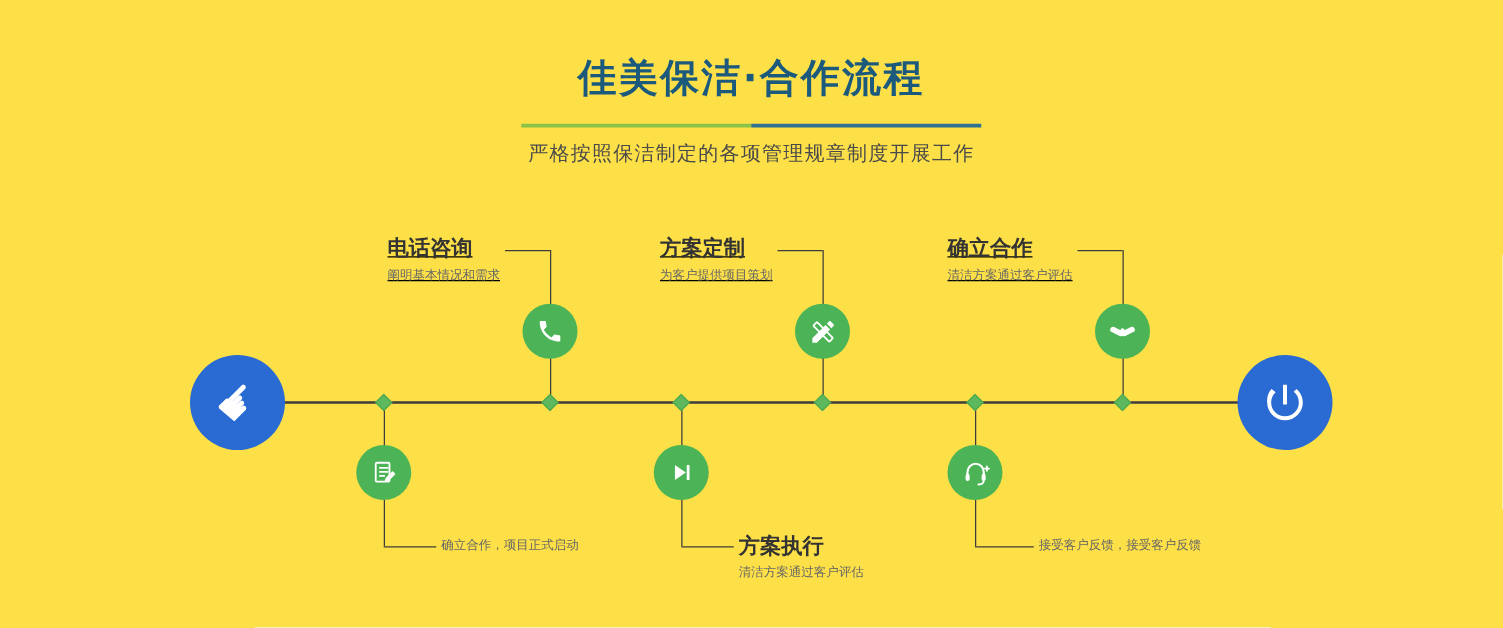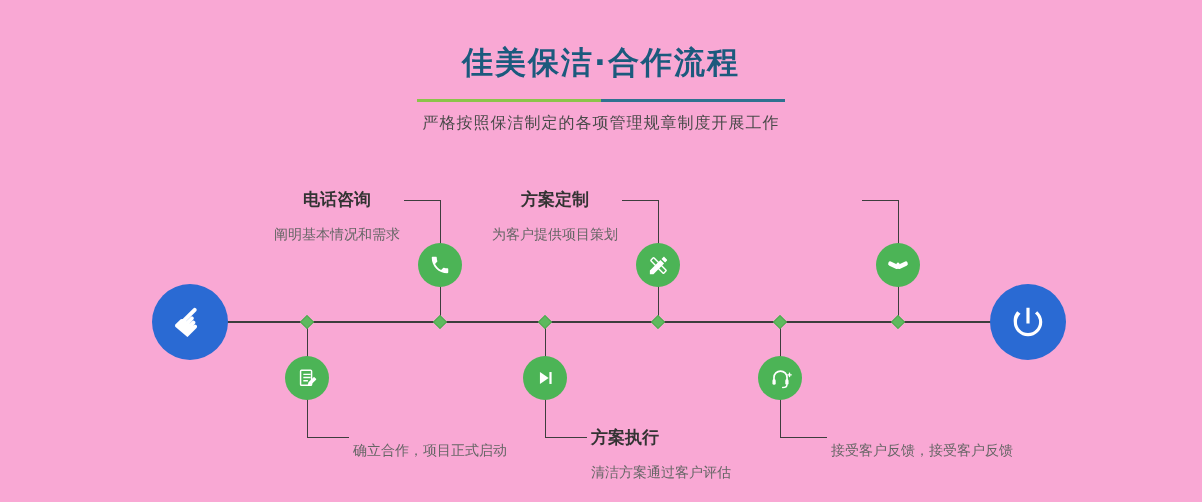--- a/index.html
+++ b/index.html
@@ -1,18 +1,18 @@
 <!DOCTYPE html>
 <html><head>
 <meta charset="utf-8">
 <style>
   * { box-sizing: border-box; }
   html,body { margin:0; padding:0; background:#fff; }
   body { font-family:"DejaVu Sans","Liberation Sans",sans-serif; }
-  .canvas { position:relative; width:1202px; height:502px; background:#f9a8d4; overflow:hidden; }
+  .canvas { position:relative; width:1202px; height:502px; background:#fde047; overflow:hidden; }
 
   .title { position:absolute; top:42px; left:0; width:100%; text-align:center;
            font-size:31px; font-weight:700; color:#1b5a7d; letter-spacing:2px; }
   .divider { position:absolute; top:99px; left:417px; width:368px; height:3px; display:flex; }
   .seg-green { width:50%; height:100%; background:#8bc34a; }
   .seg-teal  { width:50%; height:100%; background:#2e7190; }
   .subtitle { position:absolute; top:113px; left:0; width:100%; text-align:center;
               font-size:16px; color:#4a4a4a; letter-spacing:1px;font-family:Liberation Serif, serif; }
 
   .timeline { position:absolute; left:190px; top:321px; width:840px; height:2px; background:#3d3d3d; }
@@ -21,24 +21,24 @@
   .diamond { position:absolute; width:10px; height:10px; top:317px;
              background:#5eb95e; border:1px solid #4fa84f; transform:rotate(45deg); }
 
   .node { position:absolute; width:44px; height:44px; border-radius:50%;
           background:#4cb456; color:#ffffff; display:flex; align-items:center; justify-content:center; }
   .endpoint { position:absolute; width:76px; height:76px; border-radius:50%; top:284px;
               background:#2a6ad3; color:#ffffff; display:flex; align-items:center; justify-content:center; }
   .hand-glyph { font-size:38px; line-height:1; transform:rotate(-45deg); display:inline-block; }
 
   .step-label { position:absolute; }
-  .step-label.top { text-align:center; }
+  .step-label.top { text-align:left;text-decoration:underline; }
   .step-label.bottom { text-align:left; }
   .step-title { font-size:17px; font-weight:700; color:#333333; line-height:22px; white-space:nowrap; }
-  .step-desc  { font-size:14px; color:#666666; margin-top:16px; white-space:nowrap; }
+  .step-desc  { font-size:10px; color:#666666; margin-top:3px; white-space:nowrap; }
 
   svg { display:block; }
 </style>
 </head>
 <body>
 
 <div class="canvas">
 
   <div class="title">佳美保洁·合作流程</div>
   <div class="divider">
@@ -138,20 +138,24 @@
   </div>
 
   <div class="step-label top" style="right:802px;top:188px">
     <div class="step-title">电话咨询</div>
     <div class="step-desc">阐明基本情况和需求</div>
   </div>
   <div class="step-label top" style="right:584px;top:188px">
     <div class="step-title">方案定制</div>
     <div class="step-desc">为客户提供项目策划</div>
   </div>
+  <div class="step-label top" style="right:344px;top:188px">
+    <div class="step-title">确立合作</div>
+    <div class="step-desc">清洁方案通过客户评估</div>
+  </div>
 
   <div class="step-label bottom" style="left:353px;top:426px">
     <div class="step-desc">确立合作，项目正式启动</div>
   </div>
   <div class="step-label bottom" style="left:591px;top:426px">
     <div class="step-title">方案执行</div>
     <div class="step-desc">清洁方案通过客户评估</div>
   </div>
   <div class="step-label bottom" style="left:831px;top:426px">
     <div class="step-desc">接受客户反馈，接受客户反馈</div>

